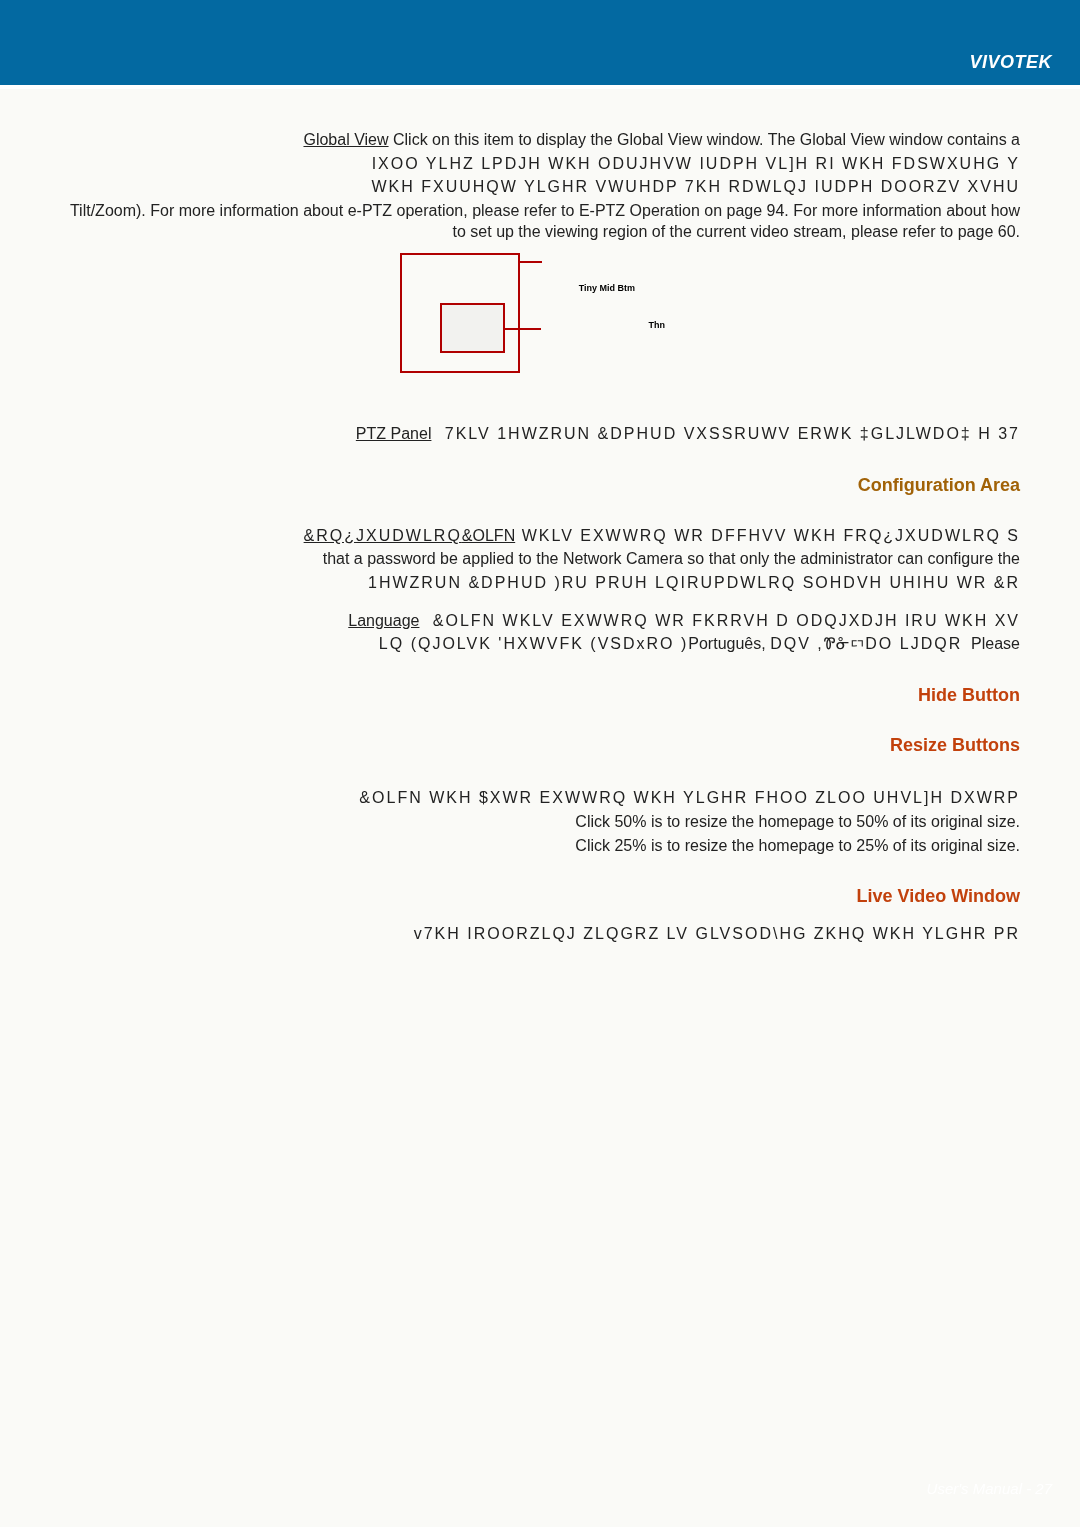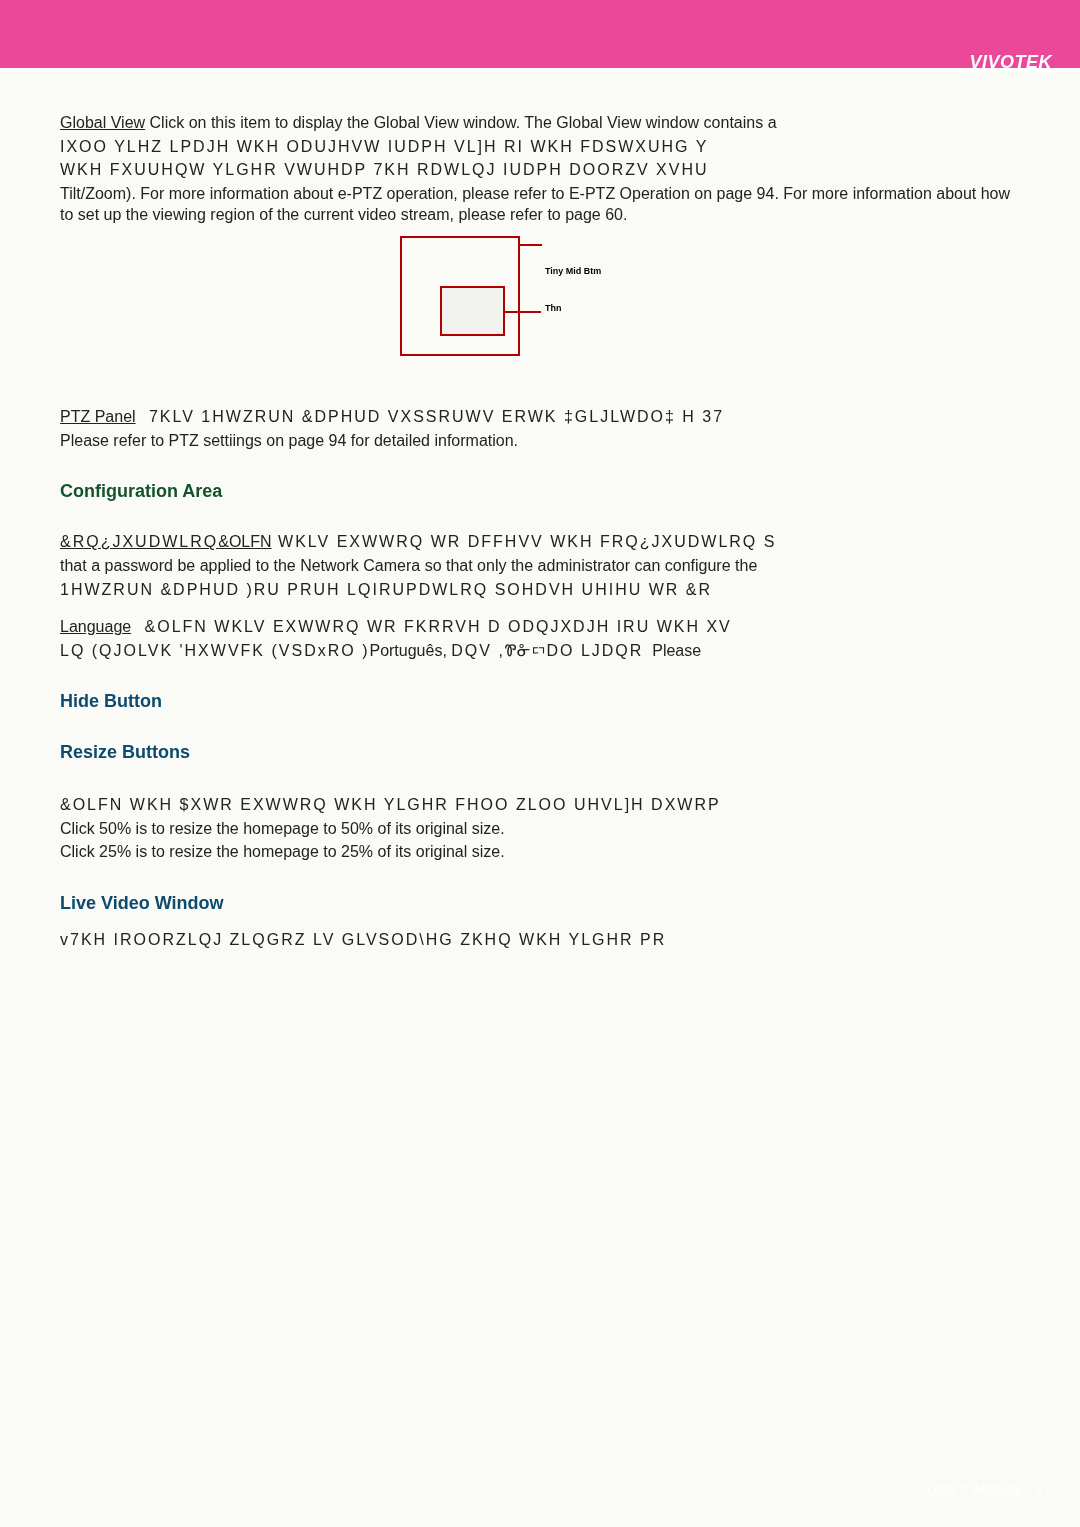--- a/index.html
+++ b/index.html
@@ -10,60 +10,61 @@
     margin: 0 auto;
     font-size: 16px;
     line-height: 1.35;
   }
   .page {
     background: #fafaf7;
     min-height: 1527px;
     position: relative;
   }
   .header {
-    height: 68px;
-    background: #ec4899;
+    height: 85px;
+    background: #0369a1;
     position: relative;
   }
   .brand {
     position: absolute;
     right: 28px;
     top: 50px;
     font-style: italic;
     font-weight: bold;
     color: #fff;
     font-size: 18px;
     letter-spacing: 0.5px;
   }
   .divider {
     height: 4px;
     background: #fff;
   }
   .content {
     padding: 40px 60px 0 60px;
     color: #222;
+    text-align: right;
   }
   .para { margin-bottom: 2px; }
   .lbl {
     text-decoration: underline;
   }
   .garbled {
     letter-spacing: 2px;
     font-family: "Segoe UI", sans-serif;
     white-space: nowrap;
     overflow: hidden;
   }
   .section-head {
-    color: #14532d;
+    color: #a16207;
     font-weight: bold;
     margin-top: 28px;
     margin-bottom: 14px;
     font-size: 18px;
   }
-  .blue { color: #0c4a6e; font-weight: bold; }
+  .blue { color: #c2410c; font-weight: bold; }
   .diagram {
     margin: 10px 0 40px 0;
     display: flex;
     justify-content: center;
   }
   .diag-wrap {
     position: relative;
     width: 360px;
     height: 130px;
   }
@@ -147,21 +148,20 @@
         <div class="diag-label dl-top">Tiny
 Mid
 Btm</div>
         <div class="diag-label dl-mid">Thn</div>
       </div>
     </div>
 
     <div class="para nowrap-clip">
       <span class="lbl">PTZ Panel</span>&nbsp;&nbsp;&nbsp;<span class="garbled">7KLV 1HWZRUN &amp;DPHUD VXSSRUWV ERWK ‡GLJLWDO‡  H 37</span>
     </div>
-    <div class="para">Please refer to PTZ settiings on page 94 for detailed information.</div>
 
     <div class="section-head">Configuration Area</div>
 
 
     <div style="height:14px"></div>
 
     <div class="para nowrap-clip garbled">
       <span class="lbl"> &amp;RQ¿JXUDWLRQ</span><span class="lbl" style="letter-spacing:0">&amp;OLFN</span>&nbsp;<span>WKLV EXWWRQ WR DFFHVV WKH FRQ¿JXUDWLRQ S</span>
     </div>
     <div class="para">that a password be applied to the Network Camera so that only the administrator can configure the </div>

